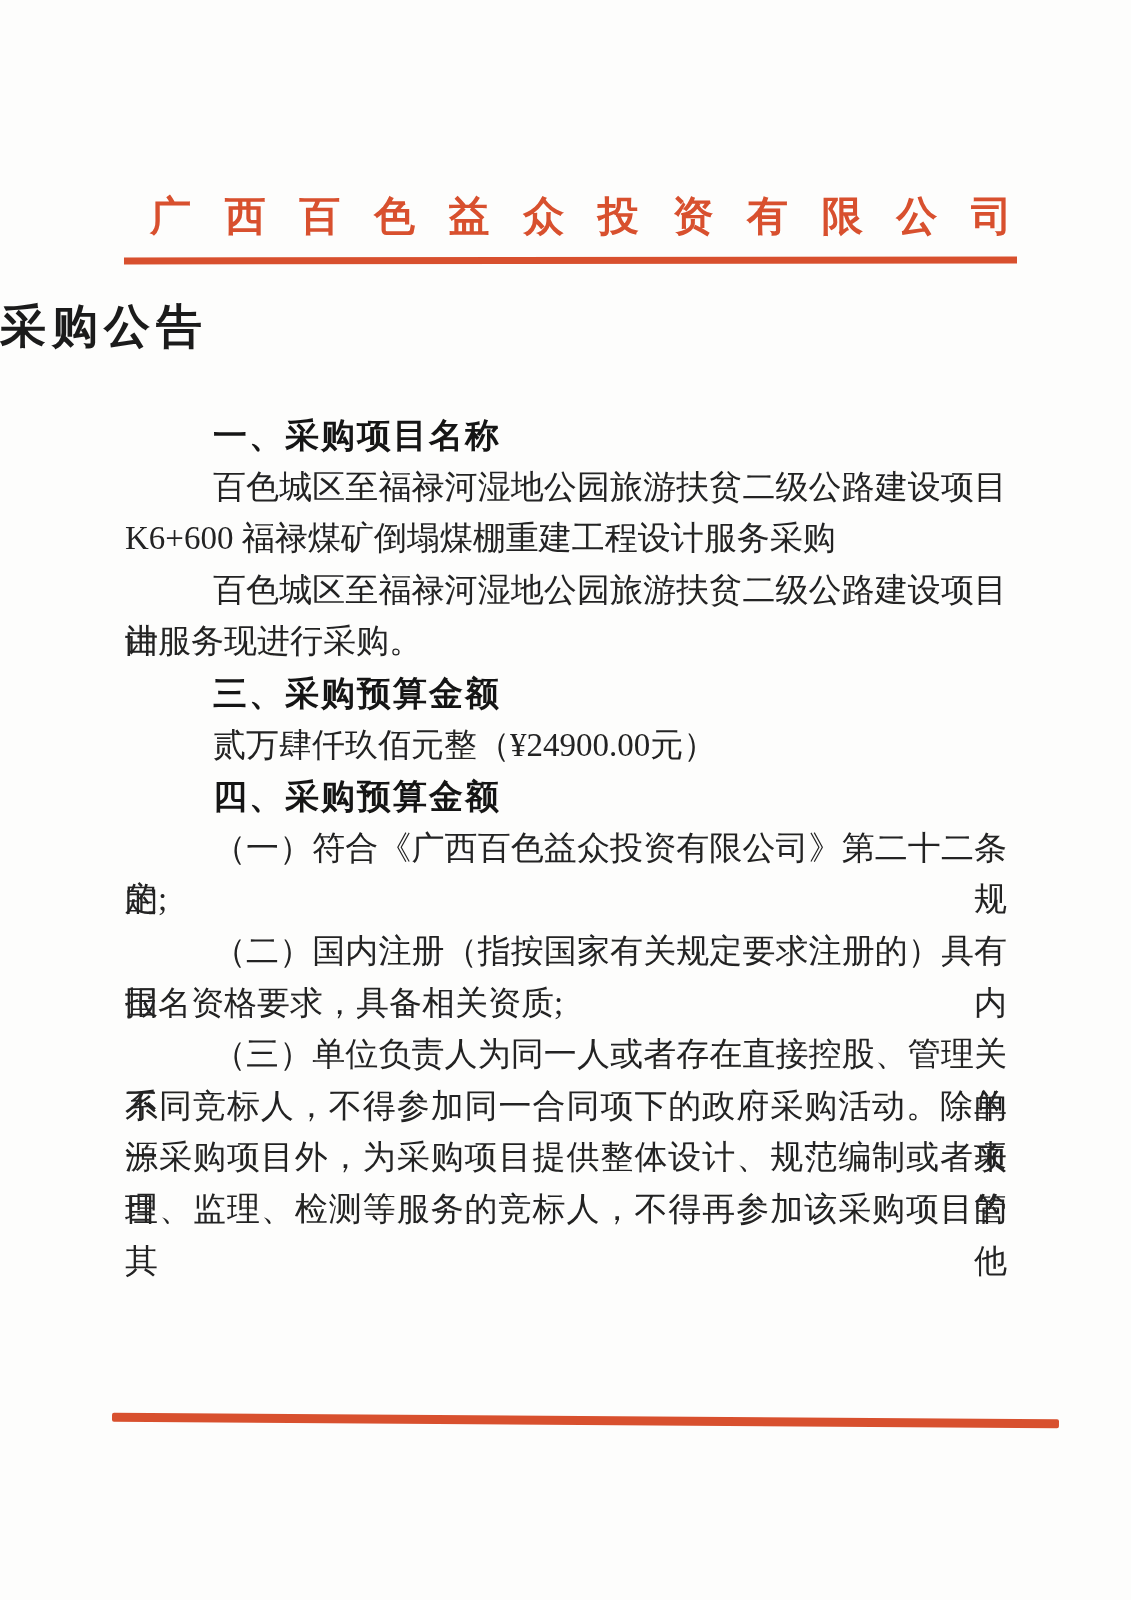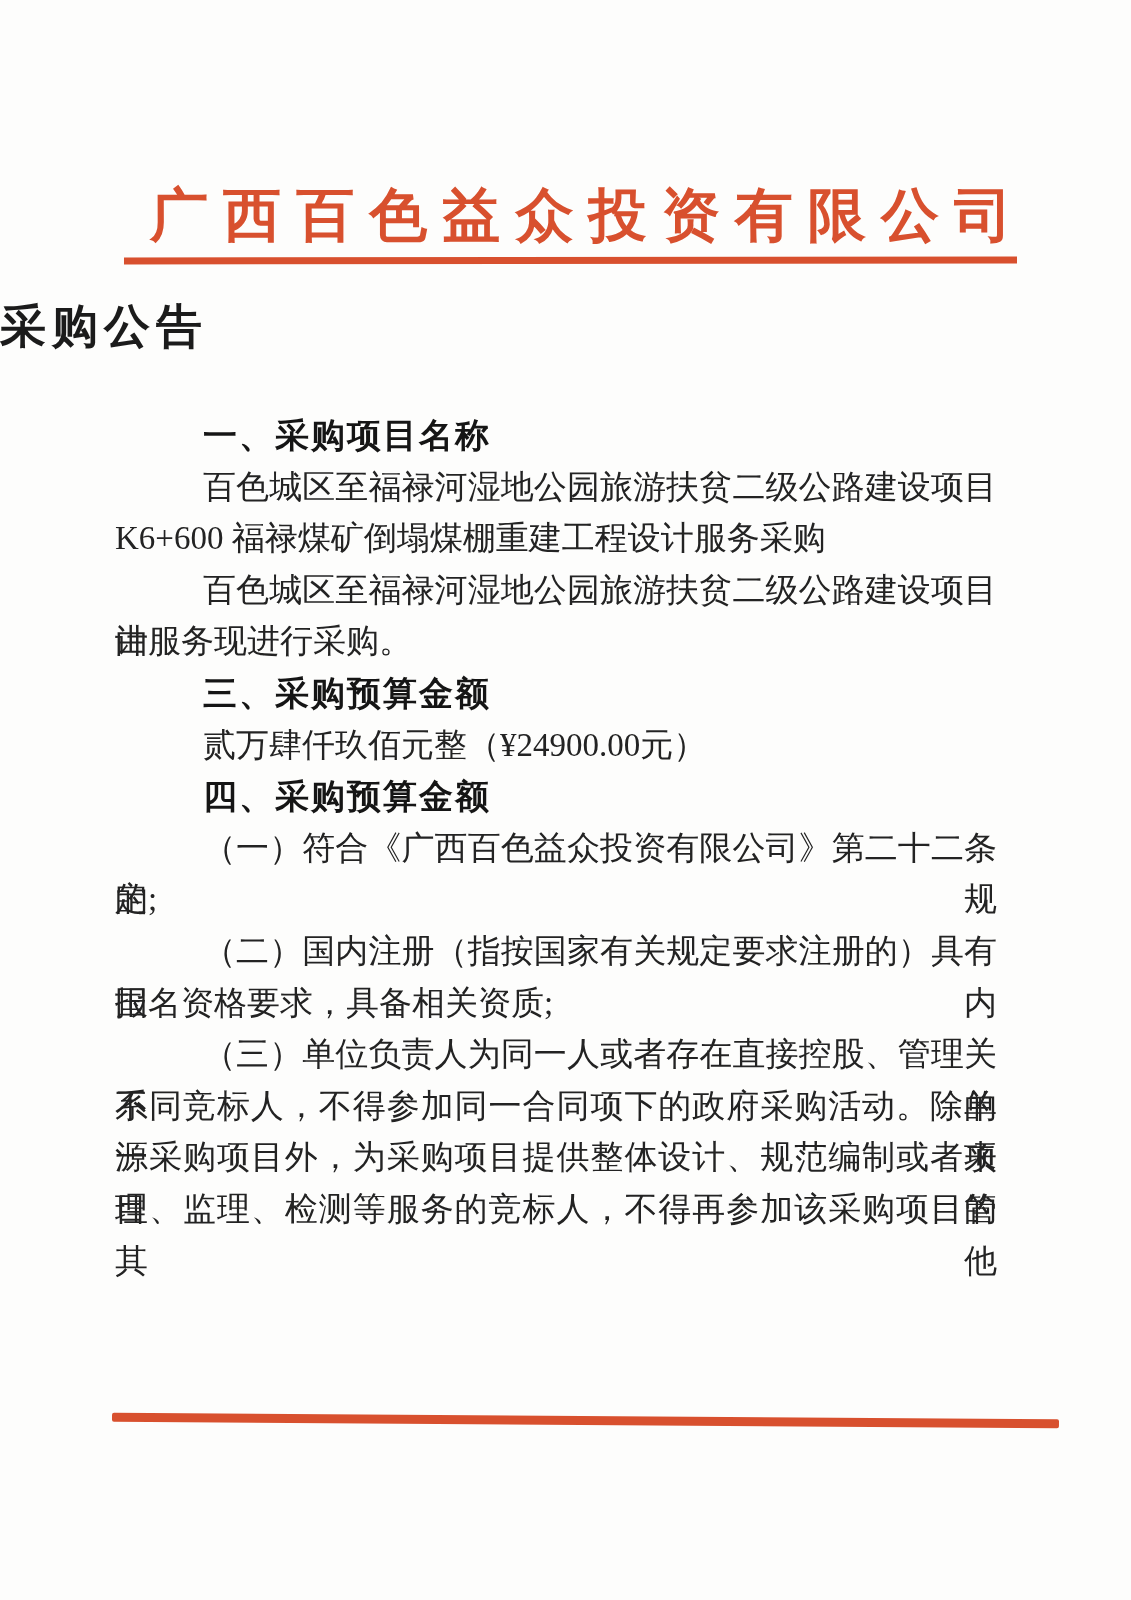--- a/index.html
+++ b/index.html
@@ -19,21 +19,21 @@
     inset: 0;
     background: #fdfdfc;
   }
   
   .company-name {
     position: absolute;
     top: 180px;
     left: 150px;
     width: 864px;
     height: 72px;
-    font-size: 58px;
+    font-size: 41px;
     font-weight: bold;
     line-height: 72px;
     text-align: justify;
     text-align-last: justify;
     white-space: nowrap;
     letter-spacing: 2px;
   }
   .header-rule {
     position: absolute;
     top: 257px;
@@ -51,21 +51,21 @@
     text-align: left;
     font-size: 46px;
     font-weight: bold;
     color: #1b1b1b;
     letter-spacing: 6px;
   }
   
   .content {
     position: absolute;
     top: 410px;
-    left: 115px;
+    left: 125px;
     width: 882px;
     font-size: 33px;
     color: #232323;
   }
   .block {
     height: 51.6px;
     line-height: 51.6px;
     white-space: nowrap;
   }
   .heading {

